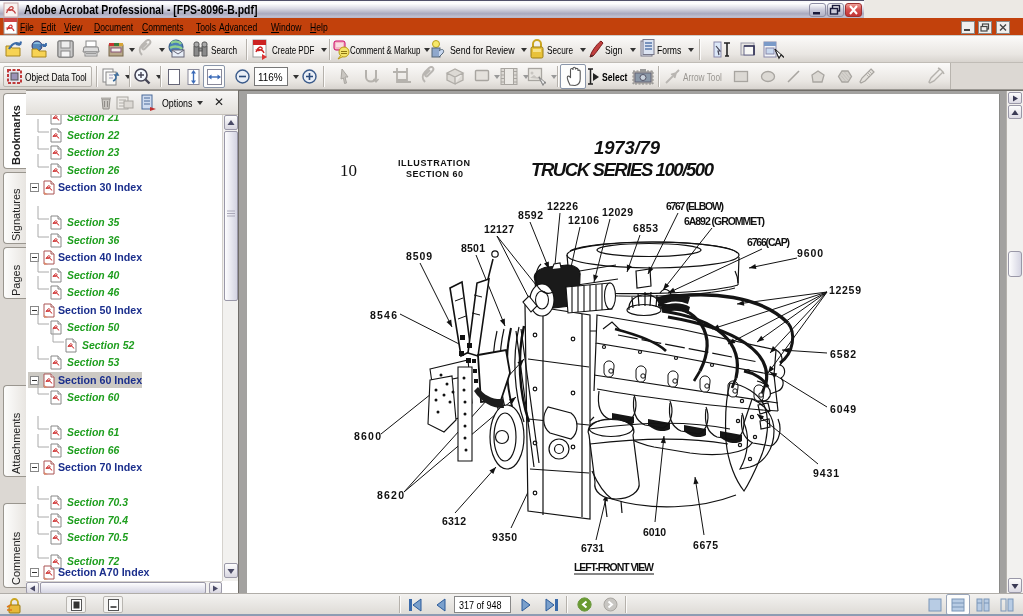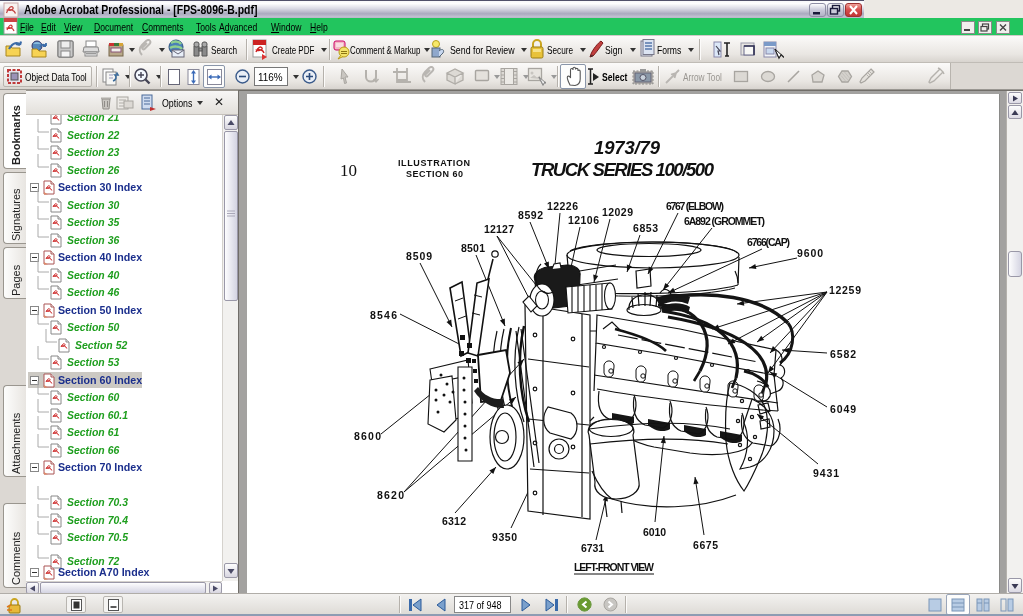--- a/index.html
+++ b/index.html
@@ -8,21 +8,21 @@
 #titlebar{position:absolute;left:0;top:0;width:864px;height:18px;
   background:linear-gradient(#f8f8fa 0%,#fdfdfe 15%,#d9d9e4 45%,#aaaabf 75%,#c0c0d0 92%,#b5b5c8 100%);
   border-top:1px solid #50506a;}
 #titlebar .ticon{position:absolute;left:3px;top:1px;width:16px;height:16px;}
 #titlebar .ttext{position:absolute;left:24px;top:2px;font-weight:bold;font-size:12px;color:#000;}
 .winbtn{position:absolute;top:2px;width:17px;height:14px;border-radius:3px;
   border:1px solid #8e8ea4;background:linear-gradient(#fdfdfe,#c9c9d9 50%,#b2b2c6);
   color:#222;text-align:center;}
 #btnclose{background:linear-gradient(#f0a198,#d75050 45%,#c23535);border-color:#9e3030;}
 #menubar{position:absolute;left:0;top:18px;width:1023px;height:18px;
-  background:#22c55e;border-bottom:1px solid #cfccc8;}
+  background:#c2410c;border-bottom:1px solid #cfccc8;}
 .menuitem{position:absolute;top:3px;color:#000;}
 #toolbar1{position:absolute;left:0;top:36px;width:1023px;height:27px;
   background:linear-gradient(#fbfaf9,#e9e6e2 70%,#d8d4cf);border-bottom:1px solid #c0bcb6;}
 #toolbar2{position:absolute;left:0;top:63px;width:1023px;height:27px;
   background:linear-gradient(#fbfaf9,#e9e6e2 70%,#d8d4cf);border-bottom:1px solid #9a9792;}
 .tsep{position:absolute;top:3px;width:2px;height:21px;
   border-left:1px solid #b5b1ab;border-right:1px solid #fcfbfa;}
 .tbtn{position:absolute;display:flex;align-items:center;color:#000;}
 .darr{display:inline-block;width:0;height:0;border-left:3px solid transparent;
   border-right:3px solid transparent;border-top:4px solid #333;margin-left:3px;}
@@ -455,32 +455,20 @@
             <path d="M2 4.5 h5" stroke="#333"></path>
           </svg>
 <svg style="position:absolute;left:16px;top:0px;" width="15" height="15" viewBox="0 0 15 15">
             <path d="M2 1 h7 l3 3 v10 h-10 Z" fill="#fff" stroke="#aa5555"></path>
             <path d="M9 1 v3 h3" fill="#eee" stroke="#aa5555"></path>
             <path d="M4 9 C5.5 5.5 7.5 5 8 6.5 C8.5 8 6 8.7 4.5 8 C6.5 7.5 9 8 9.8 10.5" stroke="#cc2222" stroke-width="1" fill="none"></path>
             <path d="M2 12 l4 2.5 h-4 Z" fill="#d86"></path>
           </svg>
 <span class="tparent" style="position:absolute;left:32px;top:1px;"><span class="cond" style="transform:scaleX(0.97);">Section 30 Index</span></span>
         </div>
-<div class="trow" style="left:0;top:82.5px;width:196px;">
-<path></path>
-          <svg style="position:absolute;left:10px;top:-9px;" width="14" height="18" viewBox="0 0 14 18">
-            <path d="M2 0 V13 H13" fill="none" stroke="#aaa"></path>
-          </svg>
-<svg style="position:absolute;left:23px;top:0px;" width="15" height="15" viewBox="0 0 15 15">
-            <path d="M2 1 h7 l3 3 v10 h-10 Z" fill="#fff" stroke="#888"></path>
-            <path d="M9 1 v3 h3" fill="#eee" stroke="#888"></path>
-            <path d="M4 9 C5.5 5.5 7.5 5 8 6.5 C8.5 8 6 8.7 4.5 8 C6.5 7.5 9 8 9.8 10.5" stroke="#cc2222" stroke-width="1" fill="none"></path>
-          </svg>
-<span class="tchild" style="position:absolute;left:41px;top:1px;"><span class="cond" style="transform:scaleX(0.95);">Section 30</span></span>
-        </div>
 <div class="trow" style="left:0;top:100px;width:196px;">
 <path></path>
           <svg style="position:absolute;left:10px;top:-9px;" width="14" height="18" viewBox="0 0 14 18">
             <path d="M2 0 V13 H13" fill="none" stroke="#aaa"></path>
           </svg>
 <svg style="position:absolute;left:23px;top:0px;" width="15" height="15" viewBox="0 0 15 15">
             <path d="M2 1 h7 l3 3 v10 h-10 Z" fill="#fff" stroke="#888"></path>
             <path d="M9 1 v3 h3" fill="#eee" stroke="#888"></path>
             <path d="M4 9 C5.5 5.5 7.5 5 8 6.5 C8.5 8 6 8.7 4.5 8 C6.5 7.5 9 8 9.8 10.5" stroke="#cc2222" stroke-width="1" fill="none"></path>
           </svg>
@@ -553,21 +541,21 @@
           <svg style="position:absolute;left:10px;top:-9px;" width="14" height="18" viewBox="0 0 14 18">
             <path d="M2 0 V13 H13" fill="none" stroke="#aaa"></path>
           </svg>
 <svg style="position:absolute;left:23px;top:0px;" width="15" height="15" viewBox="0 0 15 15">
             <path d="M2 1 h7 l3 3 v10 h-10 Z" fill="#fff" stroke="#888"></path>
             <path d="M9 1 v3 h3" fill="#eee" stroke="#888"></path>
             <path d="M4 9 C5.5 5.5 7.5 5 8 6.5 C8.5 8 6 8.7 4.5 8 C6.5 7.5 9 8 9.8 10.5" stroke="#cc2222" stroke-width="1" fill="none"></path>
           </svg>
 <span class="tchild" style="position:absolute;left:41px;top:1px;"><span class="cond" style="transform:scaleX(0.95);">Section 50</span></span>
         </div>
-<div class="trow" style="left:8px;top:222.5px;width:196px;">
+<div class="trow" style="left:15px;top:222.5px;width:196px;">
 <path></path>
           <svg style="position:absolute;left:10px;top:-9px;" width="14" height="18" viewBox="0 0 14 18">
             <path d="M2 0 V13 H13" fill="none" stroke="#aaa"></path>
           </svg>
 <svg style="position:absolute;left:23px;top:0px;" width="15" height="15" viewBox="0 0 15 15">
             <path d="M2 1 h7 l3 3 v10 h-10 Z" fill="#fff" stroke="#888"></path>
             <path d="M9 1 v3 h3" fill="#eee" stroke="#888"></path>
             <path d="M4 9 C5.5 5.5 7.5 5 8 6.5 C8.5 8 6 8.7 4.5 8 C6.5 7.5 9 8 9.8 10.5" stroke="#cc2222" stroke-width="1" fill="none"></path>
           </svg>
 <span class="tchild" style="position:absolute;left:41px;top:1px;"><span class="cond" style="transform:scaleX(0.95);">Section 52</span></span>
@@ -602,32 +590,20 @@
 <path></path>
           <svg style="position:absolute;left:10px;top:-9px;" width="14" height="18" viewBox="0 0 14 18">
             <path d="M2 0 V13 H13" fill="none" stroke="#aaa"></path>
           </svg>
 <svg style="position:absolute;left:23px;top:0px;" width="15" height="15" viewBox="0 0 15 15">
             <path d="M2 1 h7 l3 3 v10 h-10 Z" fill="#fff" stroke="#888"></path>
             <path d="M9 1 v3 h3" fill="#eee" stroke="#888"></path>
             <path d="M4 9 C5.5 5.5 7.5 5 8 6.5 C8.5 8 6 8.7 4.5 8 C6.5 7.5 9 8 9.8 10.5" stroke="#cc2222" stroke-width="1" fill="none"></path>
           </svg>
 <span class="tchild" style="position:absolute;left:41px;top:1px;"><span class="cond" style="transform:scaleX(0.95);">Section 60</span></span>
-        </div>
-<div class="trow" style="left:0;top:292.5px;width:196px;">
-<path></path>
-          <svg style="position:absolute;left:10px;top:-9px;" width="14" height="18" viewBox="0 0 14 18">
-            <path d="M2 0 V13 H13" fill="none" stroke="#aaa"></path>
-          </svg>
-<svg style="position:absolute;left:23px;top:0px;" width="15" height="15" viewBox="0 0 15 15">
-            <path d="M2 1 h7 l3 3 v10 h-10 Z" fill="#fff" stroke="#888"></path>
-            <path d="M9 1 v3 h3" fill="#eee" stroke="#888"></path>
-            <path d="M4 9 C5.5 5.5 7.5 5 8 6.5 C8.5 8 6 8.7 4.5 8 C6.5 7.5 9 8 9.8 10.5" stroke="#cc2222" stroke-width="1" fill="none"></path>
-          </svg>
-<span class="tchild" style="position:absolute;left:41px;top:1px;"><span class="cond" style="transform:scaleX(0.95);">Section 60.1</span></span>
         </div>
 <div class="trow" style="left:0;top:310px;width:196px;">
 <path></path>
           <svg style="position:absolute;left:10px;top:-9px;" width="14" height="18" viewBox="0 0 14 18">
             <path d="M2 0 V13 H13" fill="none" stroke="#aaa"></path>
           </svg>
 <svg style="position:absolute;left:23px;top:0px;" width="15" height="15" viewBox="0 0 15 15">
             <path d="M2 1 h7 l3 3 v10 h-10 Z" fill="#fff" stroke="#888"></path>
             <path d="M9 1 v3 h3" fill="#eee" stroke="#888"></path>
             <path d="M4 9 C5.5 5.5 7.5 5 8 6.5 C8.5 8 6 8.7 4.5 8 C6.5 7.5 9 8 9.8 10.5" stroke="#cc2222" stroke-width="1" fill="none"></path>

